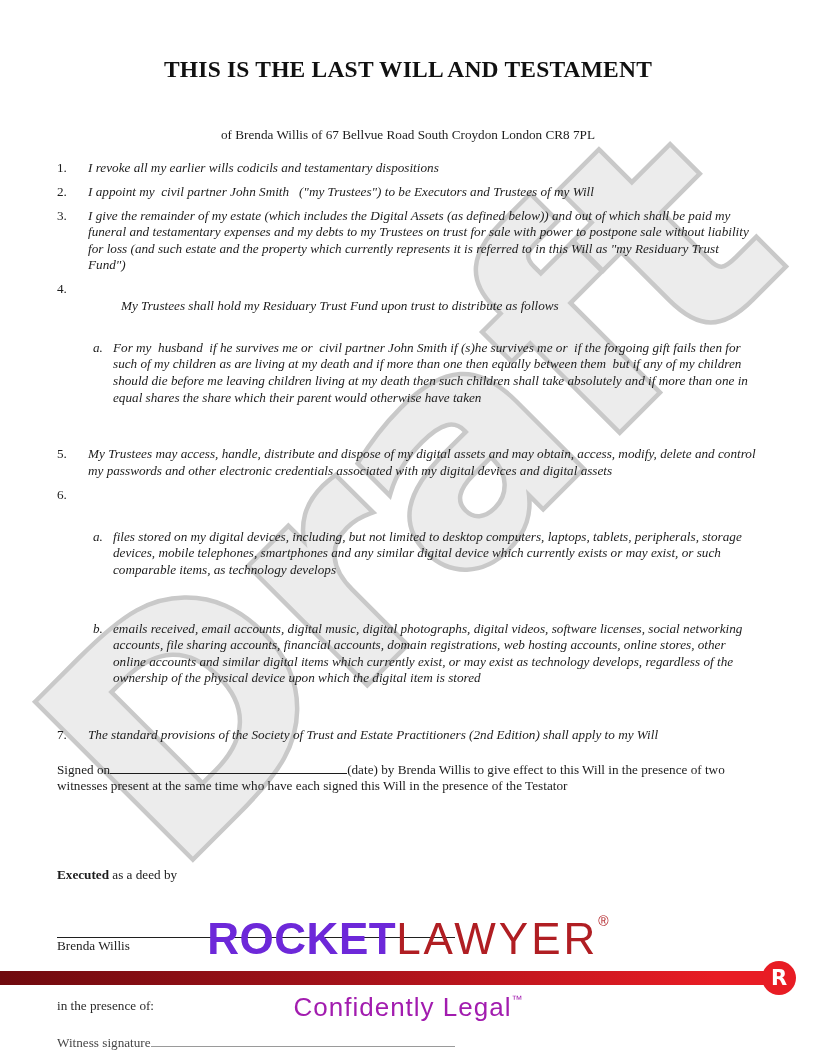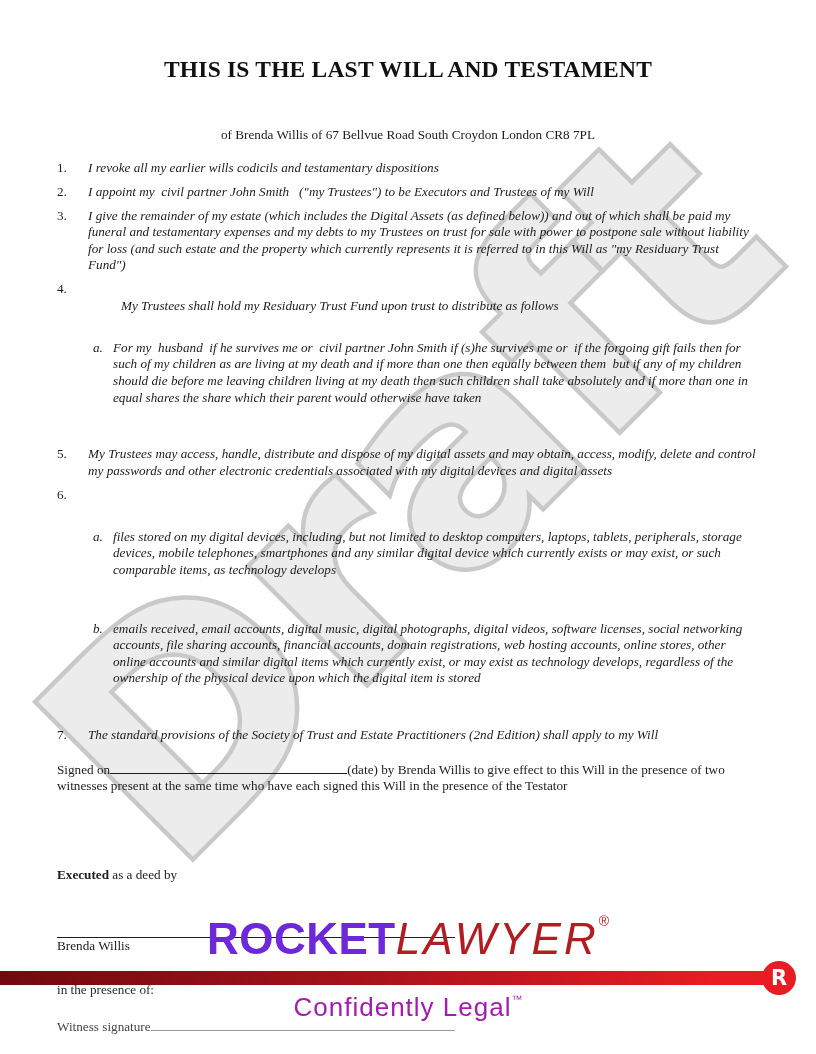--- a/index.html
+++ b/index.html
@@ -46,34 +46,34 @@
     display:inline-block;width:237px;height:13px;
     border-bottom:1.2px solid #1c1c1c;
   }
   .executed{margin-top:72px;}
   .executed b{font-weight:bold;}
   .sig-rule{
     margin-top:53px;width:398px;height:0;
     border-top:1.7px solid #1f1f1f;
   }
   .signatory{}
-  .presence{margin-top:28px;color:#2a2a2a;}
+  .presence{margin-top:44px;color:#2a2a2a;}
   .wrow{display:flex;align-items:baseline;width:398px;}
   .wrow-sig{margin-top:19px;color:#474747;}
   .wrow-sig .wline{flex:1;border-bottom:1.3px solid #9a9a9a;height:12px;}
   
   .footer{position:absolute;left:0;top:0;width:816px;height:1054px;z-index:3;pointer-events:none;}
   .logo{
     position:absolute;left:0;top:914px;width:816px;
     text-align:center;line-height:1;
     font-family:"Liberation Sans", sans-serif;
     white-space:nowrap;
   }
   .logo .rocket{font-size:44px;font-weight:800;letter-spacing:.5px;color:#6d28d9;}
-  .logo .lawyer{font-size:44px;font-weight:200;letter-spacing:3px;color:#b01e23;font-style:italic;}
+  .logo .lawyer{font-size:44px;font-weight:200;letter-spacing:3px;color:#b01e23;}
   .logo .reg{font-size:14px;vertical-align:28px;color:#b01e23;font-weight:400;letter-spacing:0;}
   .bar{
     position:absolute;left:0;top:971px;width:779px;height:14px;
     background:linear-gradient(to right,#6f0a0e 0%,#a5121a 45%,#e81c24 92%,#e81c24 100%);
   }
   .badge{
     position:absolute;left:762px;top:961px;width:34px;height:34px;
     border-radius:50%;background:#e81c24;
     display:flex;align-items:center;justify-content:center;
     font-family:"DejaVu Sans", sans-serif;font-weight:bold;

